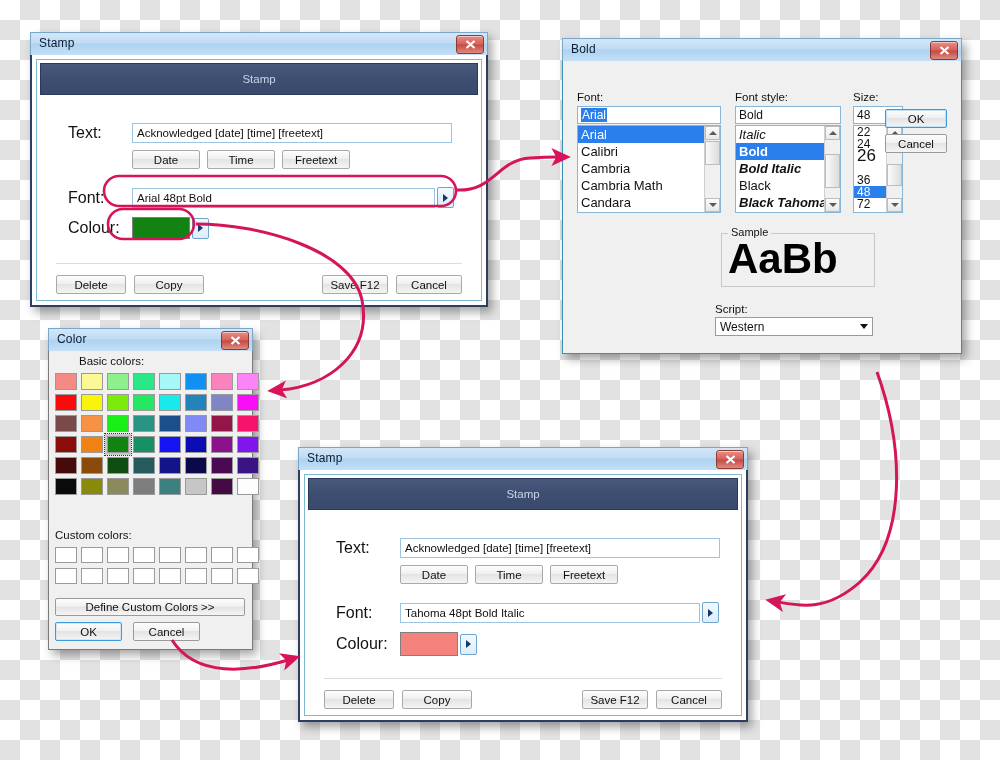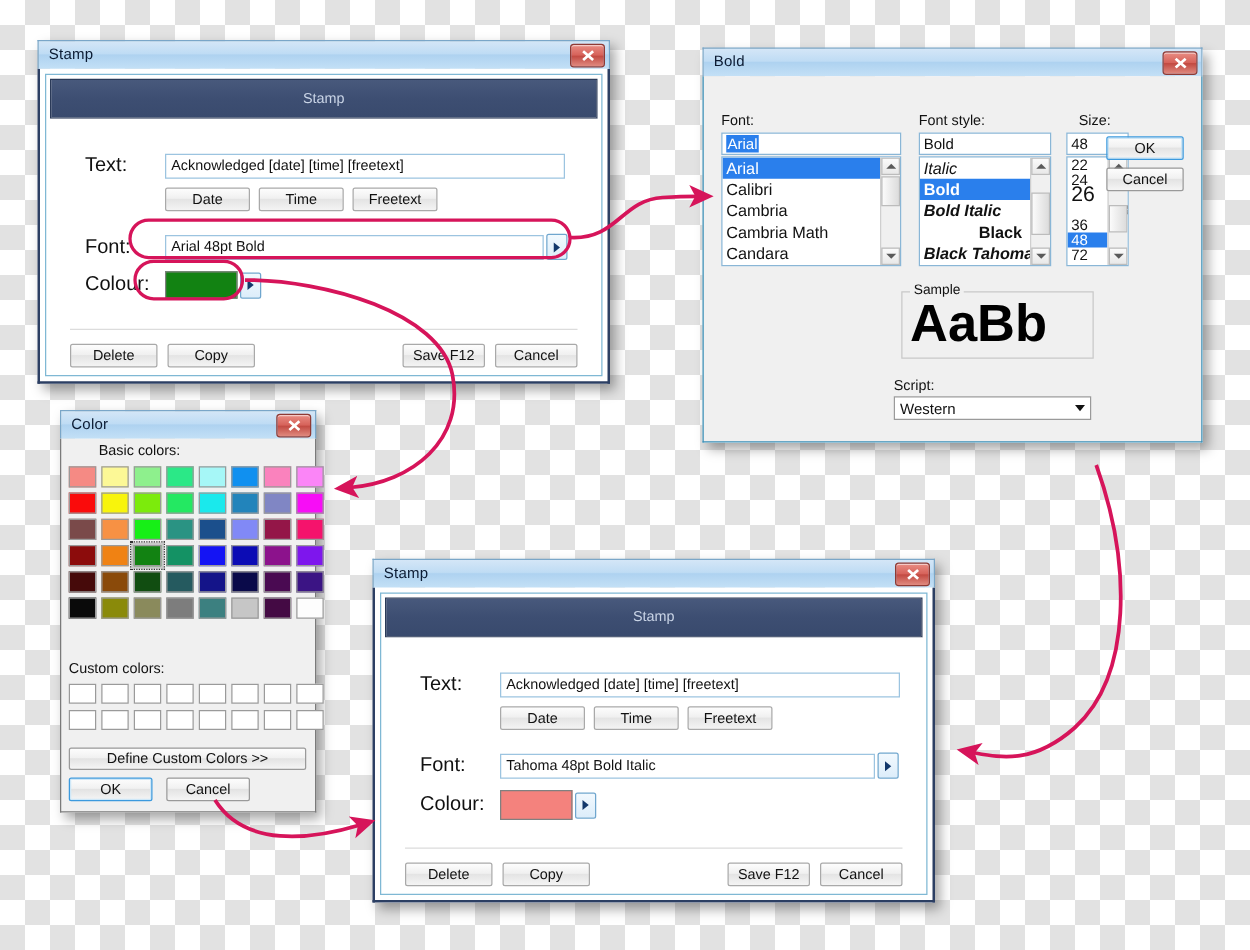--- a/index.html
+++ b/index.html
@@ -231,35 +231,35 @@
       </div>
     </div>
 
     <span class="fl" style="position:absolute;left:172px;top:30px;">Font style:</span>
     <div class="finput" style="position:absolute;left:172px;top:45px;width:106px;">Bold</div>
     <div class="flist" style="position:absolute;left:172px;top:64px;width:106px;height:88px;">
       <ul style="margin-right:16px;">
         <li style="font-style:italic;">Italic</li>
         <li class="sel" style="font-weight:bold;">Bold</li>
         <li style="font-weight:bold;font-style:italic;">Bold Italic</li>
-        <li style="font-weight:bold;margin-left:44px;">Black</li>
+        <li style="font-weight:normal;">Black</li>
         <li style="font-weight:bold;font-style:italic;">Black Tahoma</li>
       </ul>
       <div class="sb">
         <div class="up">
             <div class="tri-u"></div>
           </div>
         <div class="thumb" style="top:28px;height:34px;"></div>
         <div class="dn">
             <div class="tri-d"></div>
           </div>
       </div>
     </div>
 
-    <span class="fl" style="position:absolute;left:300px;top:30px;">Size:</span>
+    <span class="fl" style="position:absolute;left:290px;top:30px;">Size:</span>
     <div class="finput" style="position:absolute;left:290px;top:45px;width:50px;">48</div>
     <div class="flist" style="position:absolute;left:290px;top:64px;width:50px;height:88px;">
       <ul style="margin-right:16px;">
         <li style="line-height:12px;font-size:12px;">22</li>
         <li style="line-height:12px;font-size:12px;">24</li>
         <li style="line-height:12px;font-size:17px;">26</li>
         <li style="line-height:12px;font-size:12px;padding-left:40px;">28</li>
         <li style="line-height:12px;font-size:12px;">36</li>
         <li class="sel" style="line-height:12px;font-size:12px;">48</li>
         <li style="line-height:12px;font-size:12px;">72</li>

